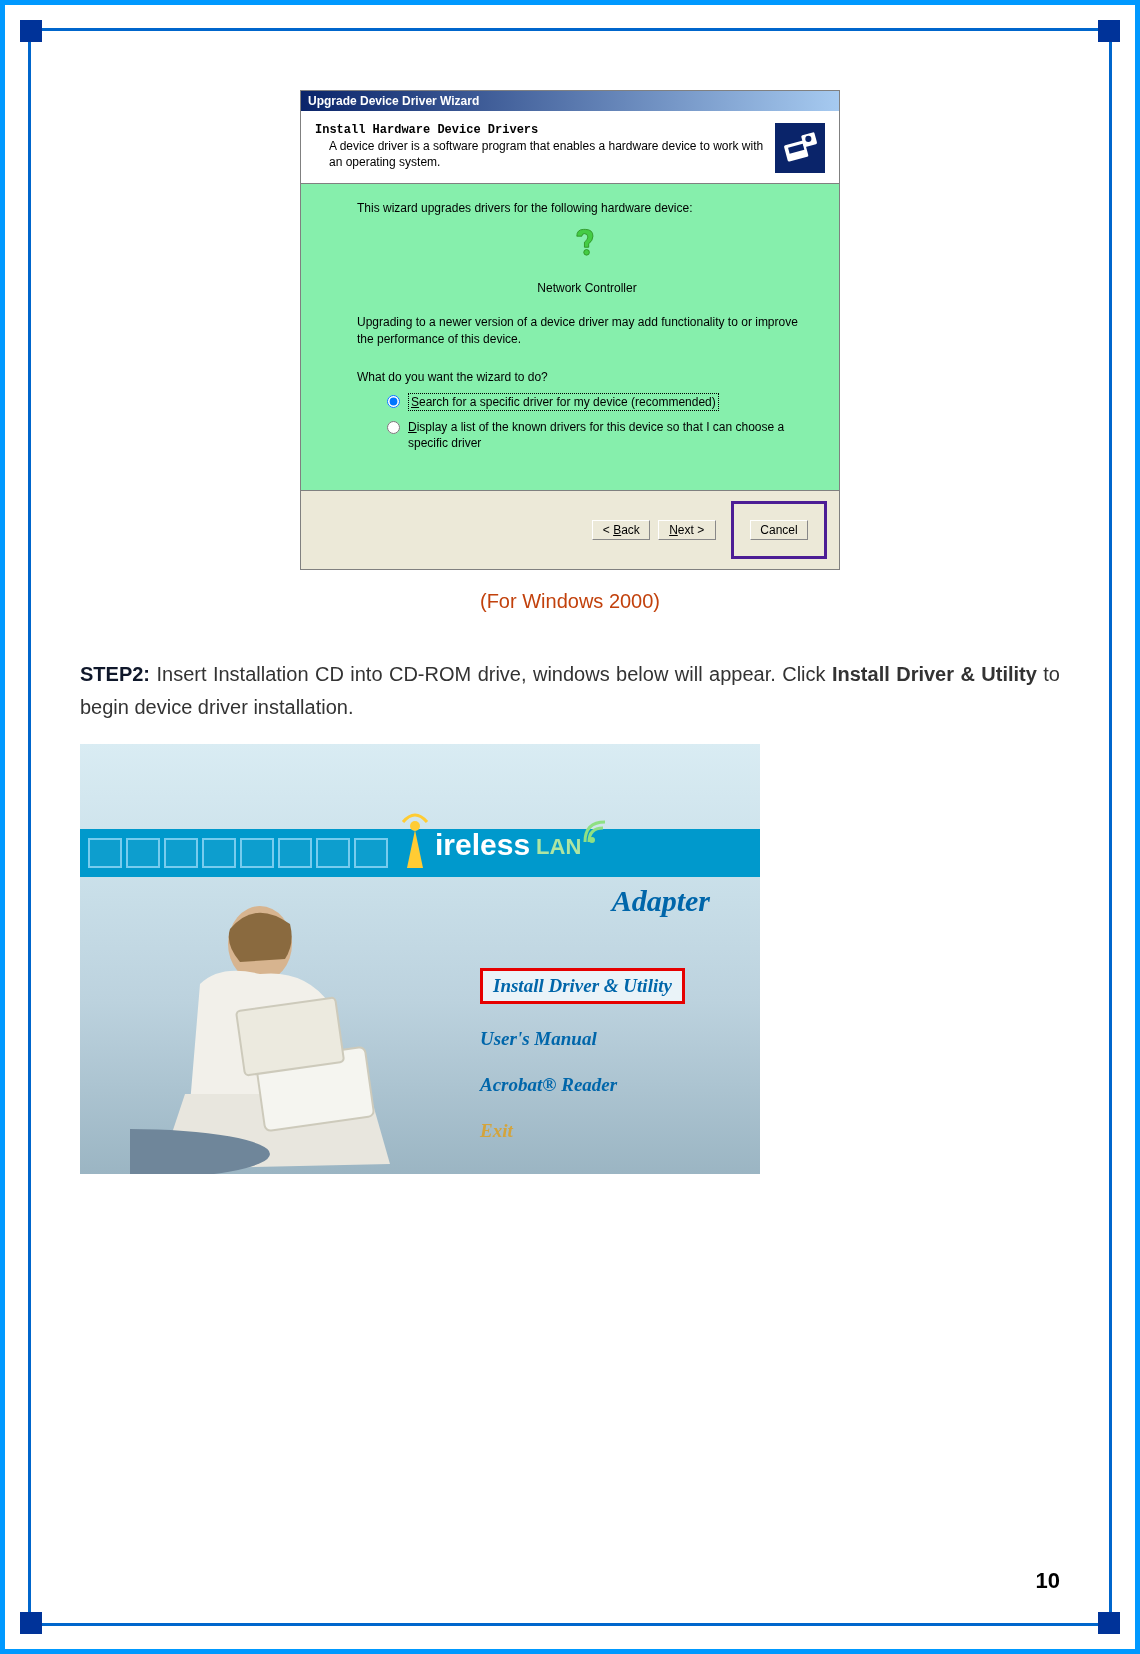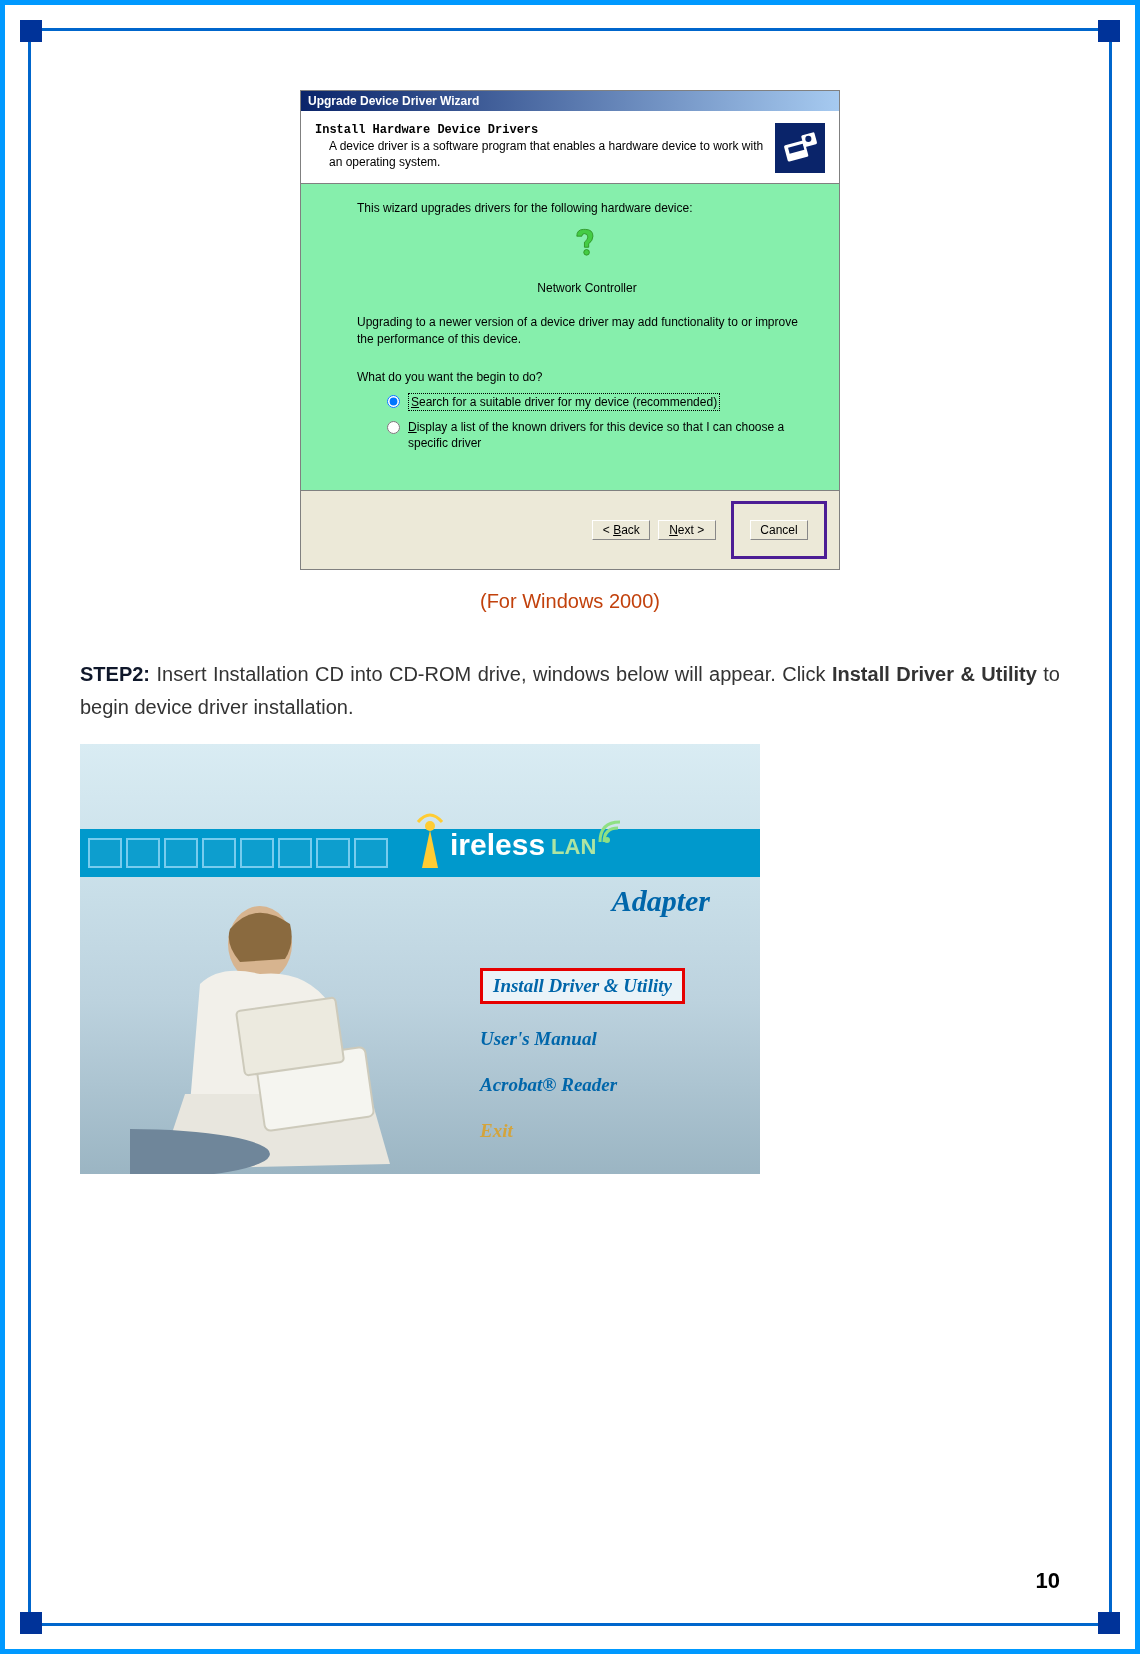--- a/index.html
+++ b/index.html
@@ -169,21 +169,21 @@
       gap: 4px;
     }
     .autorun-squares div {
       width: 34px; height: 30px;
       border: 2px solid #77ccee;
       background: rgba(255,255,255,0.05);
     }
     .autorun-brand {
       position: absolute;
       top: 68px;
-      left: 330px;
+      left: 315px;
       display: flex;
       align-items: flex-end;
       color: #fff;
       font-weight: bold;
       justify-content: center;
     }
     .autorun-brand .antenna {
       width: 40px; height: 58px;
     }
     .autorun-brand .text1 {
@@ -293,25 +293,25 @@
       <div class="device-row">
         <div class="question-icon">
           <svg viewBox="0 0 40 40">
             <path d="M16 4 Q8 4 8 12 L14 12 Q14 9 17 9 Q21 9 21 13 Q21 16 17 19 L17 25 L22 25 L22 21 Q27 17 27 12 Q27 4 18 4 Z" fill="#44cc44" stroke="#2a9020" stroke-width="1"></path>
             <circle cx="19.5" cy="31" r="3.3" fill="#44cc44" stroke="#2a9020" stroke-width="1"></circle>
           </svg>
         </div>
         <div>Network Controller</div>
       </div>
       <div style="margin-bottom:22px;">Upgrading to a newer version of a device driver may add functionality to or improve the performance of this device.</div>
-      <div>What do you want the begin to do?</div>
+      <div>What do you want the wizard to do?</div>
       <div class="wizard-radios">
         <div class="wizard-radio-row">
           <input type="radio" checked="" style="">
-          <span class="radio-label-selected"><u class="access">S</u><span>earch for a suitable driver for my device (recommended)</span></span>
+          <span class="radio-label-selected"><u class="access">S</u><span>earch for a specific driver for my device (recommended)</span></span>
         </div>
         <div class="wizard-radio-row">
           <input type="radio" style="">
           <span><u class="access">D</u><span>isplay a list of the known drivers for this device so that I can choose a specific driver</span></span>
         </div>
       </div>
     </div>
     <div class="wizard-footer">
       <button class="wizard-btn"><span>&lt; </span><u class="access">B</u><span>ack</span></button>
       <button class="wizard-btn"><u class="access">N</u><span>ext &gt;</span></button>

